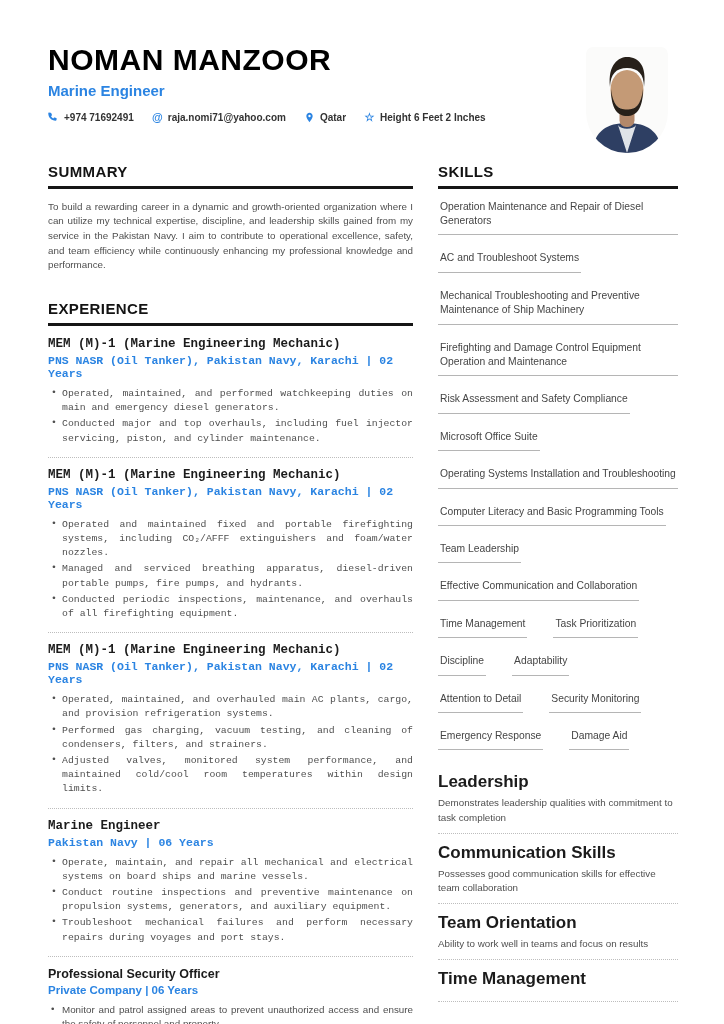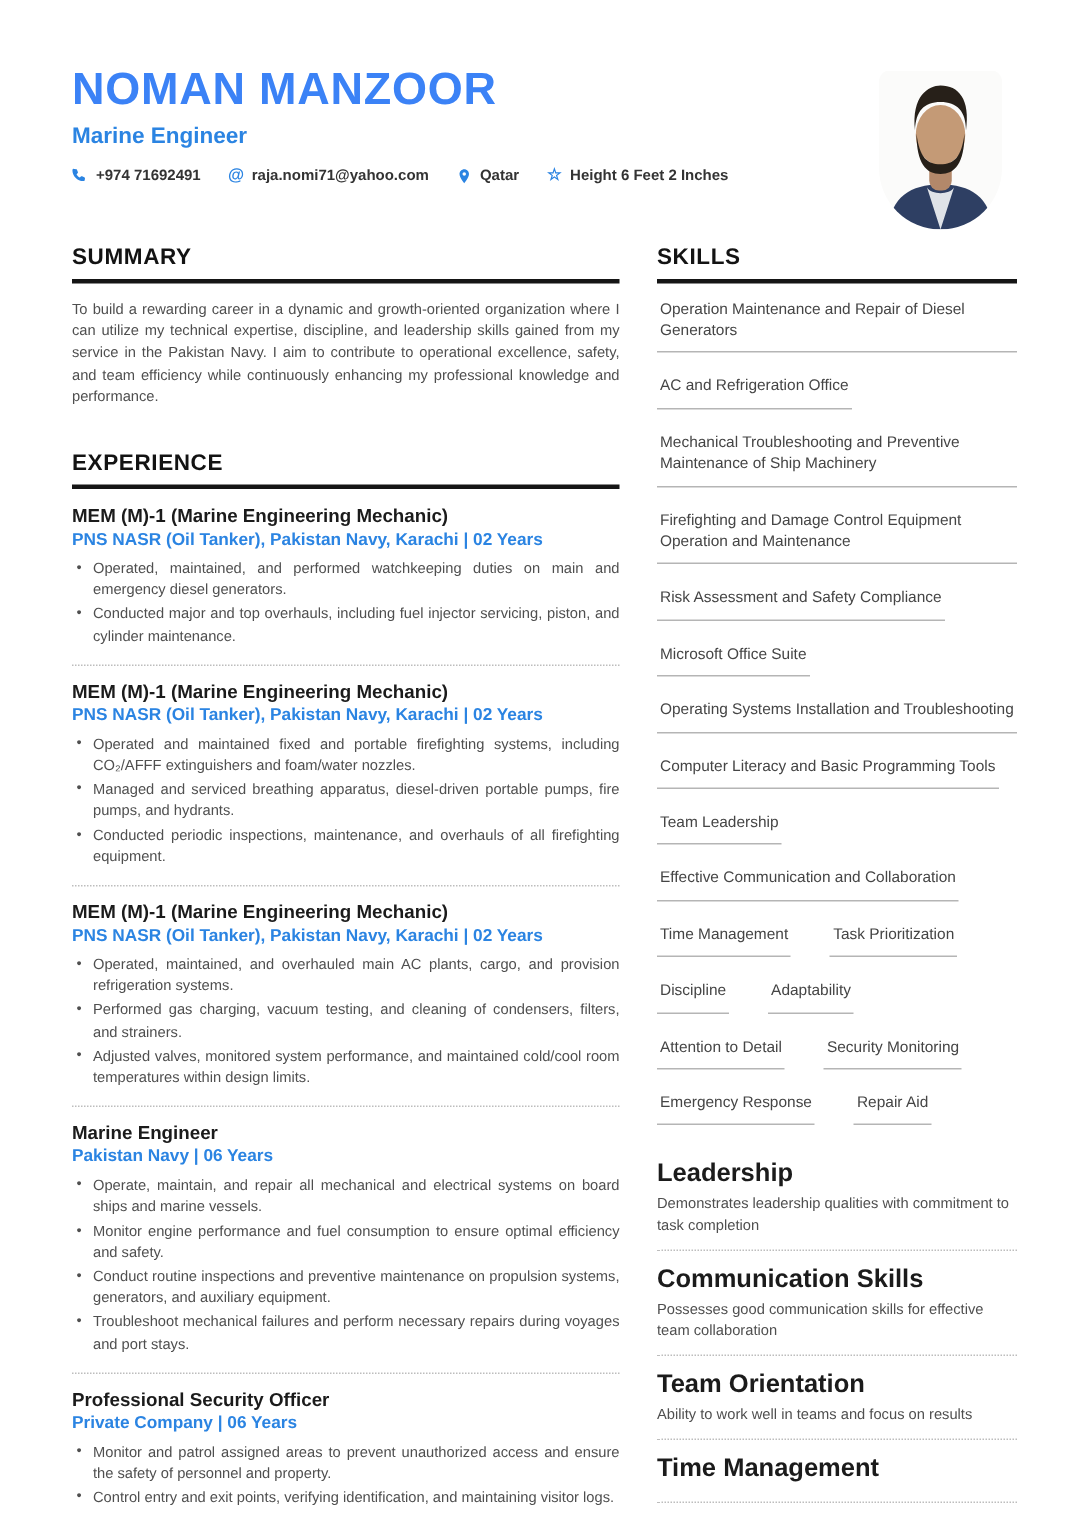--- a/index.html
+++ b/index.html
@@ -3,21 +3,21 @@
 <meta charset="utf-8">
 <style>
   * { margin:0; padding:0; box-sizing:border-box; }
   html,body { background:#ffffff; }
   body { font-family:"Liberation Sans", sans-serif; }
   .page { position:relative; width:724px; height:1024px; background:#fff; overflow:hidden; }
   .page-inner { padding:44px 47px 0 48px; }
 
   
   .header { position:relative; margin-bottom:40px; }
-  .name { font-size:30px; font-weight:800; color:#3b82f6; letter-spacing:.5px; line-height:1.05; }
+  .name { font-size:30px; font-weight:800; color:#000000; letter-spacing:.5px; line-height:1.05; }
   .cand-title { font-size:15px; font-weight:700; margin-top:6px; }
   .contact-row { display:flex; align-items:center; gap:18px; margin-top:13px; }
   .contact-item { display:flex; align-items:center; gap:5px; font-size:10px; font-weight:600; color:#333; }
   .cicon { display:inline-flex; align-items:center; justify-content:center; width:11px; height:11px; font-size:11px; font-weight:700; line-height:1; }
   .cicon svg { width:11px; height:11px; display:block; }
   .photo { position:absolute; top:3px; right:9px; width:82px; height:106px; overflow:hidden;
            border-radius:8px 8px 46px 46px; }
   .photo svg { display:block; width:100%; height:100%; }
 
   
@@ -27,21 +27,21 @@
 
   section h2 { font-size:15px; font-weight:800; color:#131313; letter-spacing:.4px;
                padding-bottom:6px; border-bottom:3px solid #151515; margin-bottom:11px; }
 
   
   .summary-text { font-size:9.8px; line-height:1.5; color:#4f4f4f; text-align:justify; }
   .summary-section { margin-bottom:27px; }
 
   
   .job { padding-bottom:9px; }
-  .job.divided { border-bottom:1px dotted #bdbdbd; margin-bottom:10px; }
+  .job.divided { border-bottom:1px dotted #bdbdbd; margin-bottom:10px;font-family:Liberation Mono, monospace; }
   .job-title { font-size:12.5px; font-weight:700; color:#1b1b1b; margin-bottom:3px; }
   .job-sub { font-size:11.5px; font-weight:700; margin-bottom:7px; }
   .bullets { list-style:none; }
   .bullets li { position:relative; font-size:9.8px; line-height:1.45; color:#4f4f4f;
                 text-align:justify; padding-left:14px; margin-bottom:2px; }
   .bullets li::before { content:"•"; position:absolute; left:3px; top:-1px; color:#4f4f4f; }
 
   
   .skills-section { margin-bottom:22px; }
   .skill-row { display:flex; gap:26px; margin-bottom:16px; }
@@ -138,21 +138,20 @@
                   <li class="bullet">Operated, maintained, and overhauled main AC plants, cargo, and provision refrigeration systems.</li>
                   <li class="bullet">Performed gas charging, vacuum testing, and cleaning of condensers, filters, and strainers.</li>
                   <li class="bullet">Adjusted valves, monitored system performance, and maintained cold/cool room temperatures within design limits.</li>
                 </ul>
               </div>
               <div class="job divided">
                 <h3 class="job-title">Marine Engineer</h3>
                 <div class="job-sub" style="color: rgb(43, 132, 226);">Pakistan Navy | 06 Years</div>
                 <ul class="bullets">
                   <li class="bullet">Operate, maintain, and repair all mechanical and electrical systems on board ships and marine vessels.</li>
-                  <li class="bullet">Monitor engine performance and fuel consumption to ensure optimal efficiency and safety.</li>
                   <li class="bullet">Conduct routine inspections and preventive maintenance on propulsion systems, generators, and auxiliary equipment.</li>
                   <li class="bullet">Troubleshoot mechanical failures and perform necessary repairs during voyages and port stays.</li>
                 </ul>
               </div>
               <div class="job">
                 <h3 class="job-title">Professional Security Officer</h3>
                 <div class="job-sub" style="color: rgb(43, 132, 226);">Private Company | 06 Years</div>
                 <ul class="bullets">
                   <li class="bullet">Monitor and patrol assigned areas to prevent unauthorized access and ensure the safety of personnel and property.</li>
                   <li class="bullet">Control entry and exit points, verifying identification, and maintaining visitor logs.</li>
@@ -163,21 +162,21 @@
       </div>
 
       <div class="col-right">
         <section class="skills-section">
           <h2>SKILLS</h2>
           <div id="skills">
               <div class="skill-row">
                 <span class="skill-item">Operation Maintenance and Repair of Diesel Generators</span>
               </div>
               <div class="skill-row">
-                <span class="skill-item">AC and Refrigeration Office</span>
+                <span class="skill-item">AC and Troubleshoot Systems</span>
               </div>
               <div class="skill-row">
                 <span class="skill-item">Mechanical Troubleshooting and Preventive Maintenance of Ship Machinery</span>
               </div>
               <div class="skill-row">
                 <span class="skill-item">Firefighting and Damage Control Equipment Operation and Maintenance</span>
               </div>
               <div class="skill-row">
                 <span class="skill-item">Risk Assessment and Safety Compliance</span>
               </div>
@@ -203,21 +202,21 @@
               <div class="skill-row">
                 <span class="skill-item">Discipline</span>
                 <span class="skill-item">Adaptability</span>
               </div>
               <div class="skill-row">
                 <span class="skill-item">Attention to Detail</span>
                 <span class="skill-item">Security Monitoring</span>
               </div>
               <div class="skill-row">
                 <span class="skill-item">Emergency Response</span>
-                <span class="skill-item">Repair Aid</span>
+                <span class="skill-item">Damage Aid</span>
               </div>
             </div>
         </section>
 
         <section>
           <div id="strengths">
               <div class="strength divided">
                 <h4 class="strength-title">Leadership</h4>
                 <p class="strength-text">Demonstrates leadership qualities with commitment to task completion</p>
               </div>

